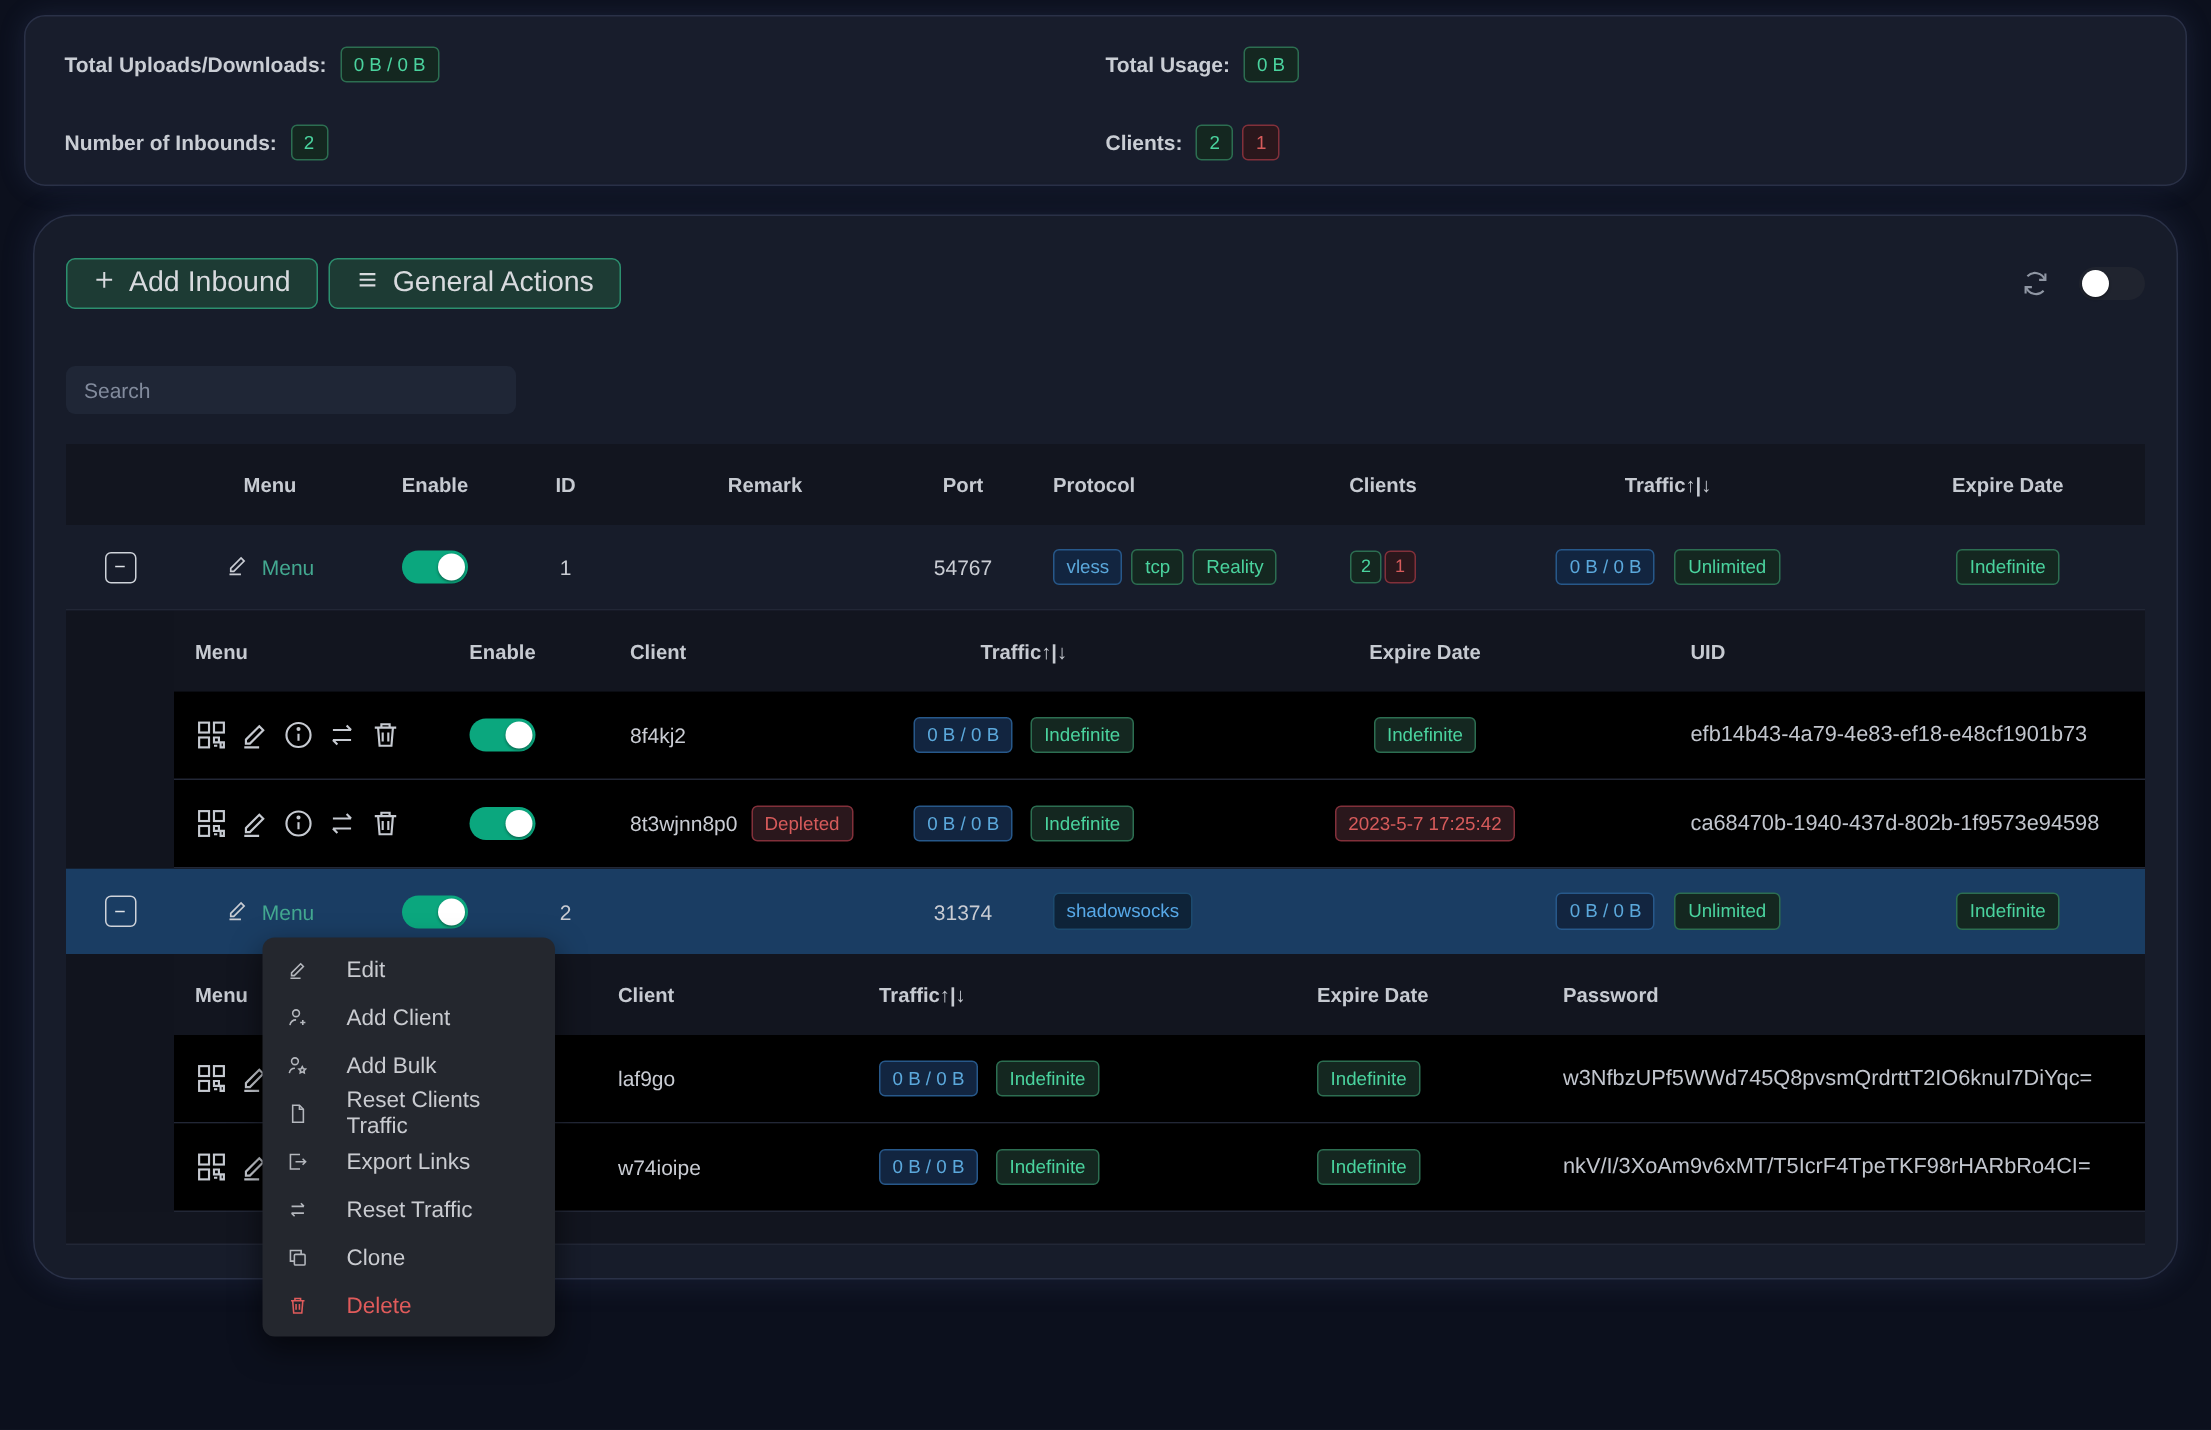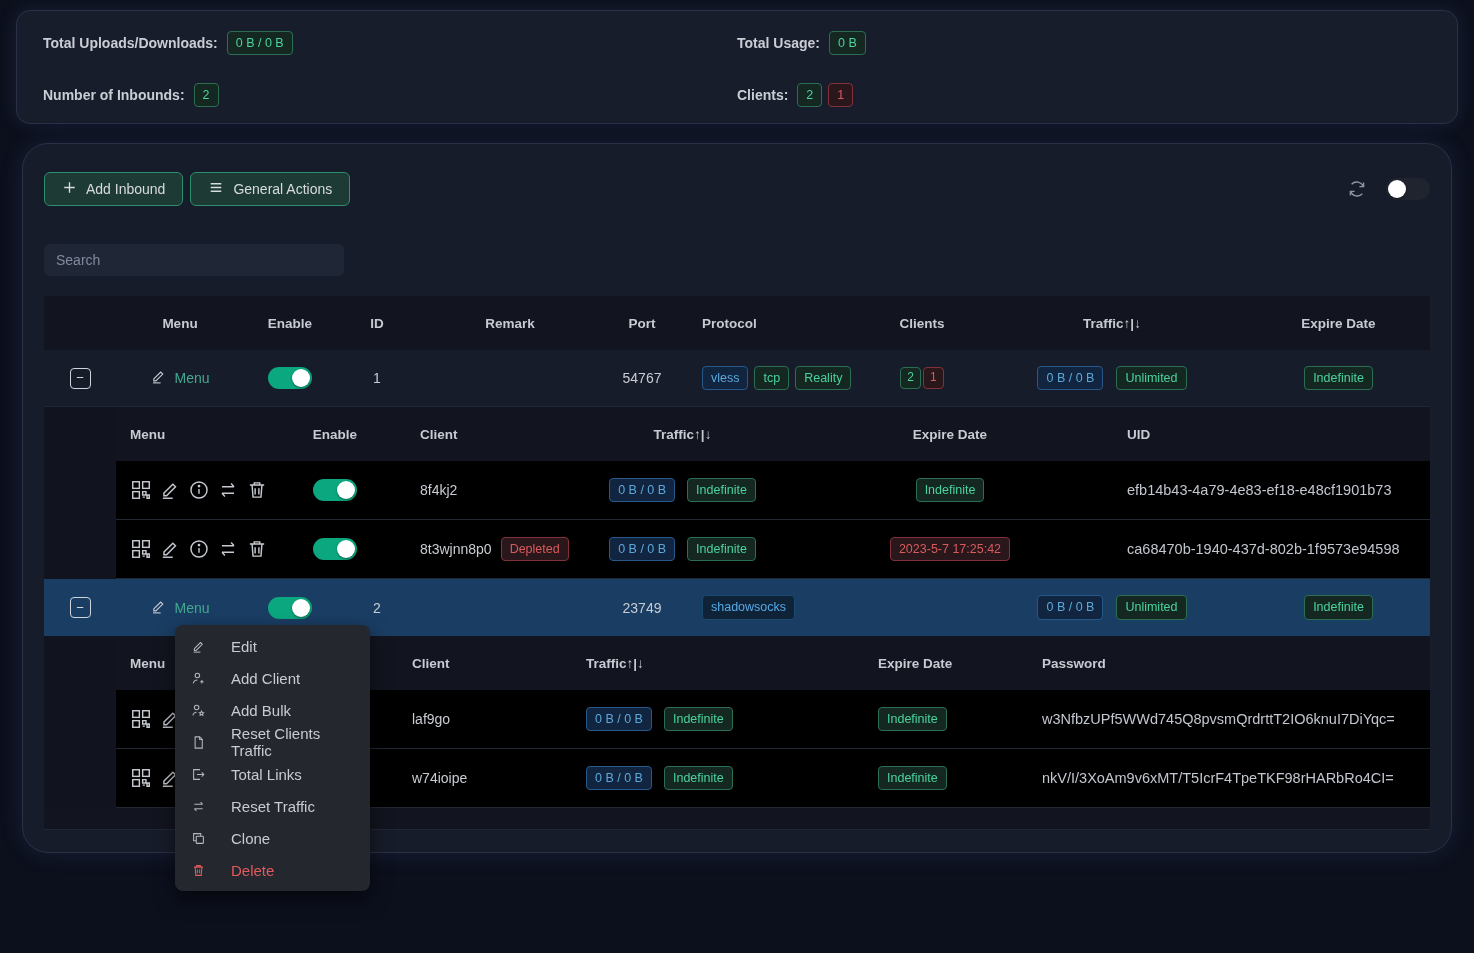--- a/index.html
+++ b/index.html
@@ -29,21 +29,21 @@
   .b-green { color:#4ad39e; border-color:#2c6e51; background:#142720; }
   .b-blue  { color:#5ba8db; border-color:#27588a; background:#122540; }
   .b-red   { color:#d65b5b; border-color:#82303a; background:#2a171c; }
   .b-navy  { color:#57a9e8; border-color:#1c4a6e; background:#0e2338; }
   .badge.sm { padding:1px 6px; font-size:12px; }
 
   
   .toolbar { display:flex; align-items:center; gap:7px; height:34px; }
   .btn { display:inline-flex; align-items:center; gap:9px; height:34px; padding:0 17px;
          background:#1d3b34; border:1px solid #2c8f6e; border-radius:6px;
-         color:#d8dade; font-size:14px; cursor:pointer; }
+         color:#d8dade; font-size:19px; cursor:pointer; }
   .btn svg { stroke:#d8dade; }
   .spacer { flex:1; }
   .refresh { display:inline-flex; margin-right:12px; cursor:pointer; }
   .switch { position:relative; width:44px; height:22px; border-radius:11px; cursor:pointer; }
   .switch .knob { position:absolute; top:2px; width:18px; height:18px; border-radius:50%;
                   background:#fff; box-shadow:0 1px 2px rgba(0,0,0,.4); }
   .switch.on  { background:#0ba77e; }  .switch.on .knob { right:2px; }
   .switch.off { background:#20242f; } .switch.off .knob { left:2px; }
 
   
@@ -340,21 +340,21 @@
             <span>Menu</span>
           </span>
         </div>
         <div class="cell">
             <div class="switch on">
               <div class="knob"></div>
             </div>
           </div>
         <div class="cell">2</div>
         <div class="cell"></div>
-        <div class="cell">23749</div>
+        <div class="cell">31374</div>
         <div class="cell left pad20">
           <span class="badge b-navy">shadowsocks</span>
         </div>
         <div class="cell"></div>
         <div class="cell" style="gap:13px">
           <span class="badge b-blue">0 B / 0 B</span>
           <span class="badge b-green">Unlimited</span>
         </div>
         <div class="cell">
           <span class="badge b-green">Indefinite</span>
@@ -516,21 +516,21 @@
         </span>
       <span>Reset Clients Traffic</span>
     </div>
     <div class="menu-item">
       <span class="mi">
           <svg width="15" height="15" viewBox="0 0 20 20" fill="none" stroke-width="1.4">
             <path d="M12 3.5H3.5v13H12"></path>
             <path d="M8 10h9M14.3 7.3L17 10l-2.7 2.7"></path>
           </svg>
         </span>
-      <span>Total Links</span>
+      <span>Export Links</span>
     </div>
     <div class="menu-item">
       <span class="mi">
           <svg width="15" height="15" viewBox="0 0 20 20" fill="none" stroke-width="1.4">
             <path d="M4.5 7h11M12.8 4.2L15.5 7M15.5 13h-11M7.2 15.8L4.5 13"></path>
           </svg>
         </span>
       <span>Reset Traffic</span>
     </div>
     <div class="menu-item">

